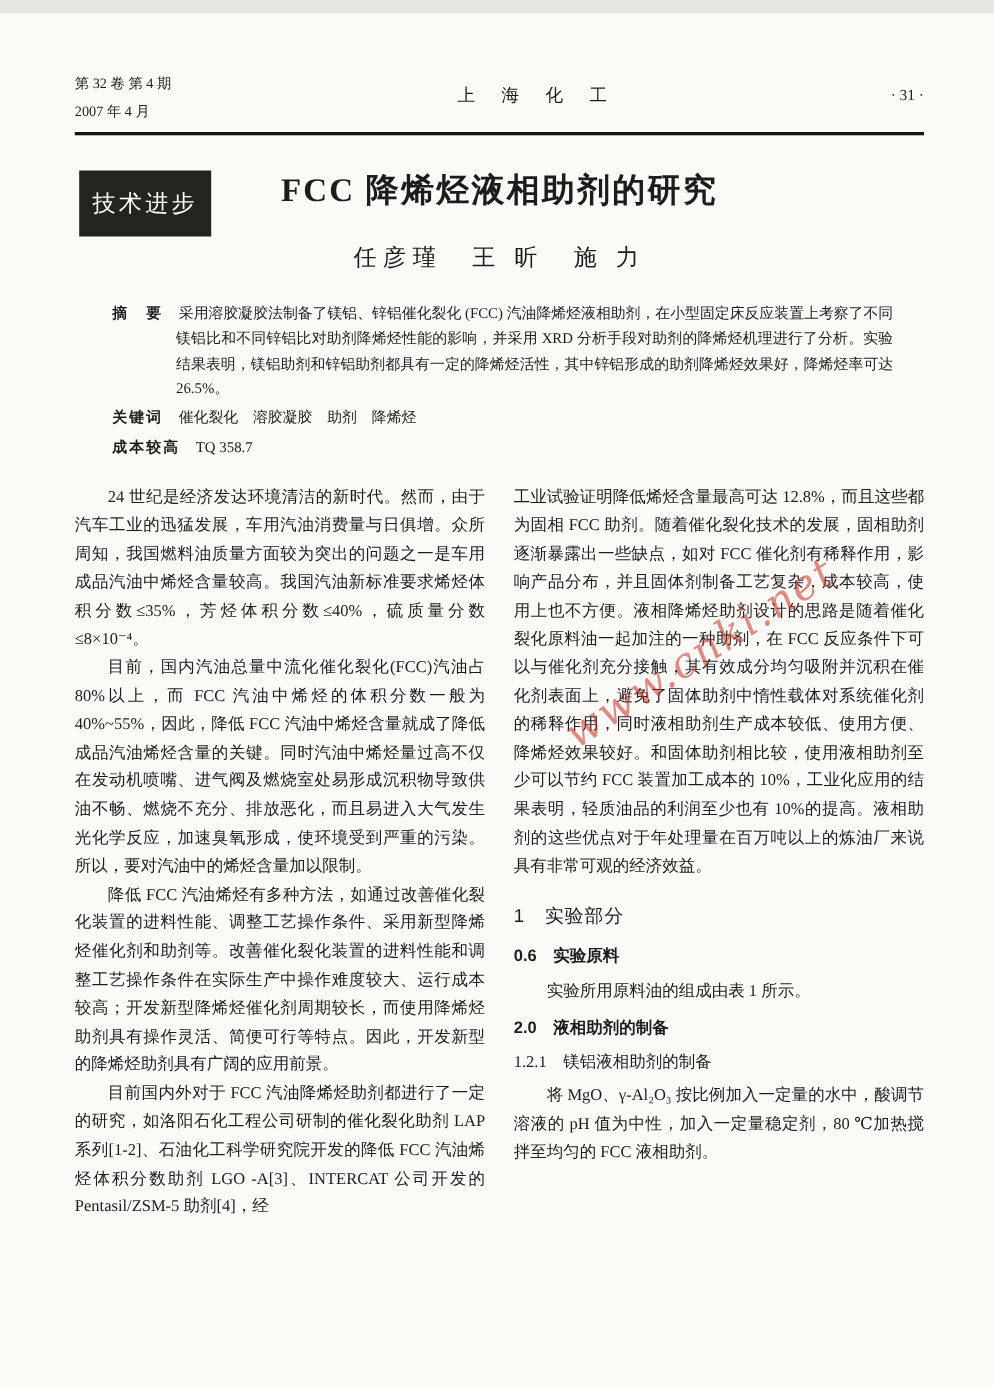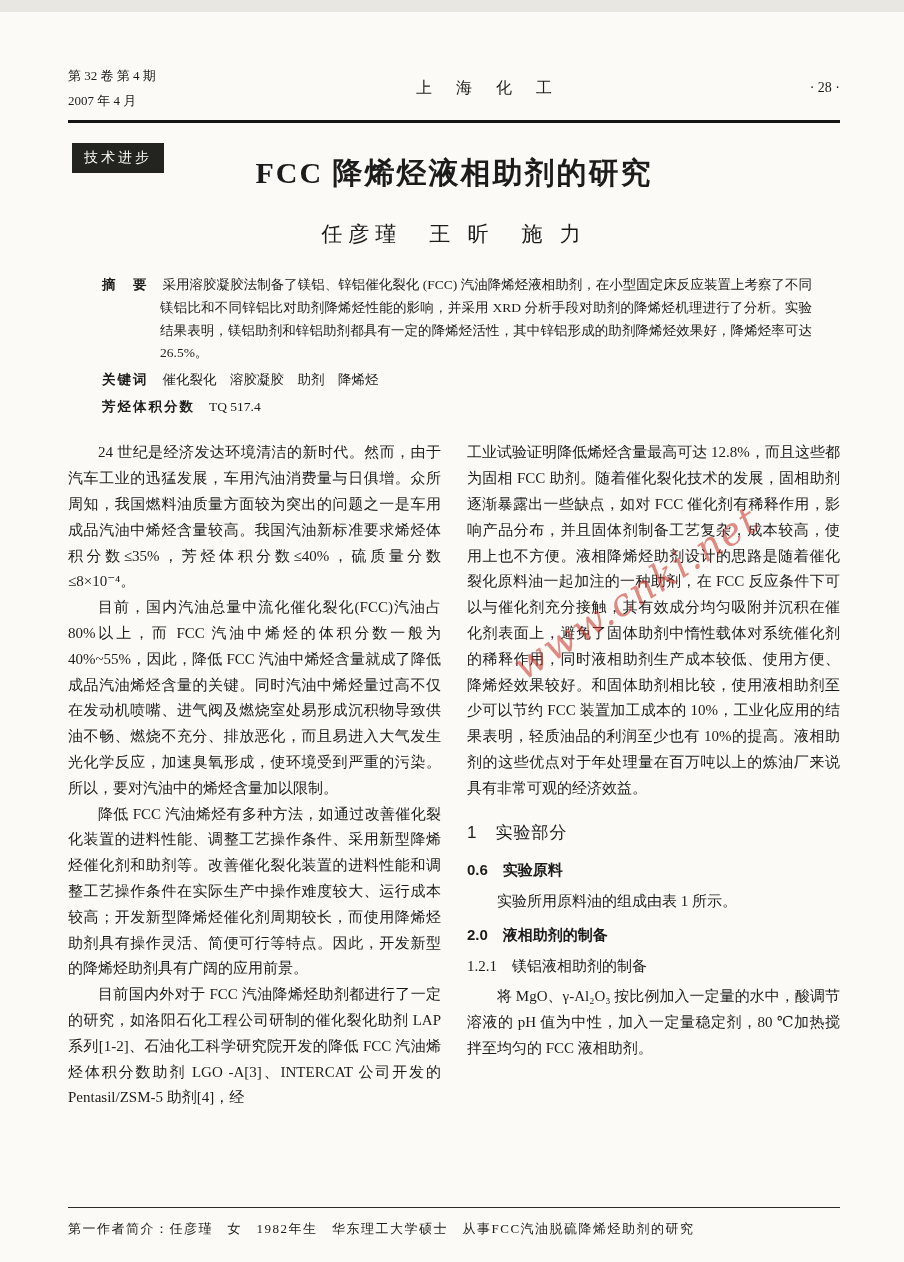--- a/index.html
+++ b/index.html
@@ -21,24 +21,24 @@
   }
   .mast-left{min-width:140px;}
   .mast-center{text-align:center;flex:1;}
   .journal-cn{font-size:16px;letter-spacing:10px;}
   .journal-en{font-size:13.5px;letter-spacing:1px;}
   .mast-right{min-width:70px;text-align:right;font-size:14px;}
   .rule-thick{height:3px;background:#161616;margin-top:7px;}
   
   .title-block{position:relative;text-align:center;padding-top:30px;}
   .badge{
-    position:absolute;left:4px;top:20px;
+    position:absolute;left:4px;top:32px;
     background:#232320;color:#fdfdfa;
-    font-size:14px;letter-spacing:3px;
-    padding:6px 12px;font-family:"Liberation Sans","DejaVu Sans",sans-serif;
+    font-size:21px;letter-spacing:3px;
+    padding:16px 12px;font-family:"Liberation Sans","DejaVu Sans",sans-serif;
   }
   .article-title{
     margin:0;font-size:30px;font-weight:bold;letter-spacing:2px;
   }
   .authors{margin-top:26px;font-size:21px;letter-spacing:6px;}
   .affiliation{margin-top:15px;font-size:16px;letter-spacing:2px;}
   
   .abstract{margin-top:26px;padding:0 28px 0 34px;font-size:13.5px;line-height:1.68;text-align:justify;}
   .abstract p{margin:0 0 4px 0;}
   .hang{padding-left:58px;text-indent:-58px;}
@@ -76,34 +76,34 @@
   <div class="content">
 
     <header class="masthead">
       <div class="mast-left">
         <div>第 32 卷 第 4 期</div>
         <div>2007 年 4 月</div>
       </div>
       <div class="mast-center">
         <div class="journal-cn">上 海 化 工</div>
       </div>
-      <div class="mast-right">· 28 ·</div>
+      <div class="mast-right">· 31 ·</div>
     </header>
     <div class="rule-thick"></div>
 
     <section class="title-block">
       <span class="badge">技术进步</span>
       <h1 class="article-title">FCC 降烯烃液相助剂的研究</h1>
       <div class="authors">任彦瑾　王 昕　施 力</div>
     </section>
 
     <section class="abstract">
       <p class="hang"><b>摘　要</b><span class="lbl-gap"></span><span>采用溶胶凝胶法制备了镁铝、锌铝催化裂化 (FCC) 汽油降烯烃液相助剂，在小型固定床反应装置上考察了不同镁铝比和不同锌铝比对助剂降烯烃性能的影响，并采用 XRD 分析手段对助剂的降烯烃机理进行了分析。实验结果表明，镁铝助剂和锌铝助剂都具有一定的降烯烃活性，其中锌铝形成的助剂降烯烃效果好，降烯烃率可达 26.5%。</span></p>
       <p><b>关键词</b><span class="lbl-gap"></span><span>催化裂化　溶胶凝胶　助剂　降烯烃</span></p>
-      <p><b>芳烃体积分数</b><span class="lbl-gap"></span><span>TQ 517.4</span></p>
+      <p><b>成本较高</b><span class="lbl-gap"></span><span>TQ 358.7</span></p>
     </section>
 
     <section class="body-cols">
       <div class="col">
         <p>24 世纪是经济发达环境清洁的新时代。然而，由于汽车工业的迅猛发展，车用汽油消费量与日俱增。众所周知，我国燃料油质量方面较为突出的问题之一是车用成品汽油中烯烃含量较高。我国汽油新标准要求烯烃体积分数≤35%，芳烃体积分数≤40%，硫质量分数≤8×10⁻⁴。</p>
         <p>目前，国内汽油总量中流化催化裂化(FCC)汽油占 80%以上，而 FCC 汽油中烯烃的体积分数一般为 40%~55%，因此，降低 FCC 汽油中烯烃含量就成了降低成品汽油烯烃含量的关键。同时汽油中烯烃量过高不仅在发动机喷嘴、进气阀及燃烧室处易形成沉积物导致供油不畅、燃烧不充分、排放恶化，而且易进入大气发生光化学反应，加速臭氧形成，使环境受到严重的污染。所以，要对汽油中的烯烃含量加以限制。</p>
         <p>降低 FCC 汽油烯烃有多种方法，如通过改善催化裂化装置的进料性能、调整工艺操作条件、采用新型降烯烃催化剂和助剂等。改善催化裂化装置的进料性能和调整工艺操作条件在实际生产中操作难度较大、运行成本较高；开发新型降烯烃催化剂周期较长，而使用降烯烃助剂具有操作灵活、简便可行等特点。因此，开发新型的降烯烃助剂具有广阔的应用前景。</p>
         <p>目前国内外对于 FCC 汽油降烯烃助剂都进行了一定的研究，如洛阳石化工程公司研制的催化裂化助剂 LAP 系列[1-2]、石油化工科学研究院开发的降低 FCC 汽油烯烃体积分数助剂 LGO -A[3]、INTERCAT 公司开发的 Pentasil/ZSM-5 助剂[4]，经</p>
       </div>
       <div class="col">
@@ -111,19 +111,15 @@
         <h2 class="sec-h1">1　实验部分</h2>
         <h3 class="sec-h2">0.6　实验原料</h3>
         <p>实验所用原料油的组成由表 1 所示。</p>
         <h3 class="sec-h2">2.0　液相助剂的制备</h3>
         <div class="sec-h3">1.2.1　镁铝液相助剂的制备</div>
         <p>将 MgO、γ-Al₂O₃ 按比例加入一定量的水中，酸调节溶液的 pH 值为中性，加入一定量稳定剂，80 ℃加热搅拌至均匀的 FCC 液相助剂。</p>
       </div>
     </section>
   </div>
 
-  <footer class="page-footer">
-    <div class="rule-thin"></div>
-    <div class="footer-text">第一作者简介：任彦瑾　女　1982年生　华东理工大学硕士　从事FCC汽油脱硫降烯烃助剂的研究</div>
-  </footer>
 
   <div class="watermark">www.cnki.net</div>
 </div>
 
 </body></html>

